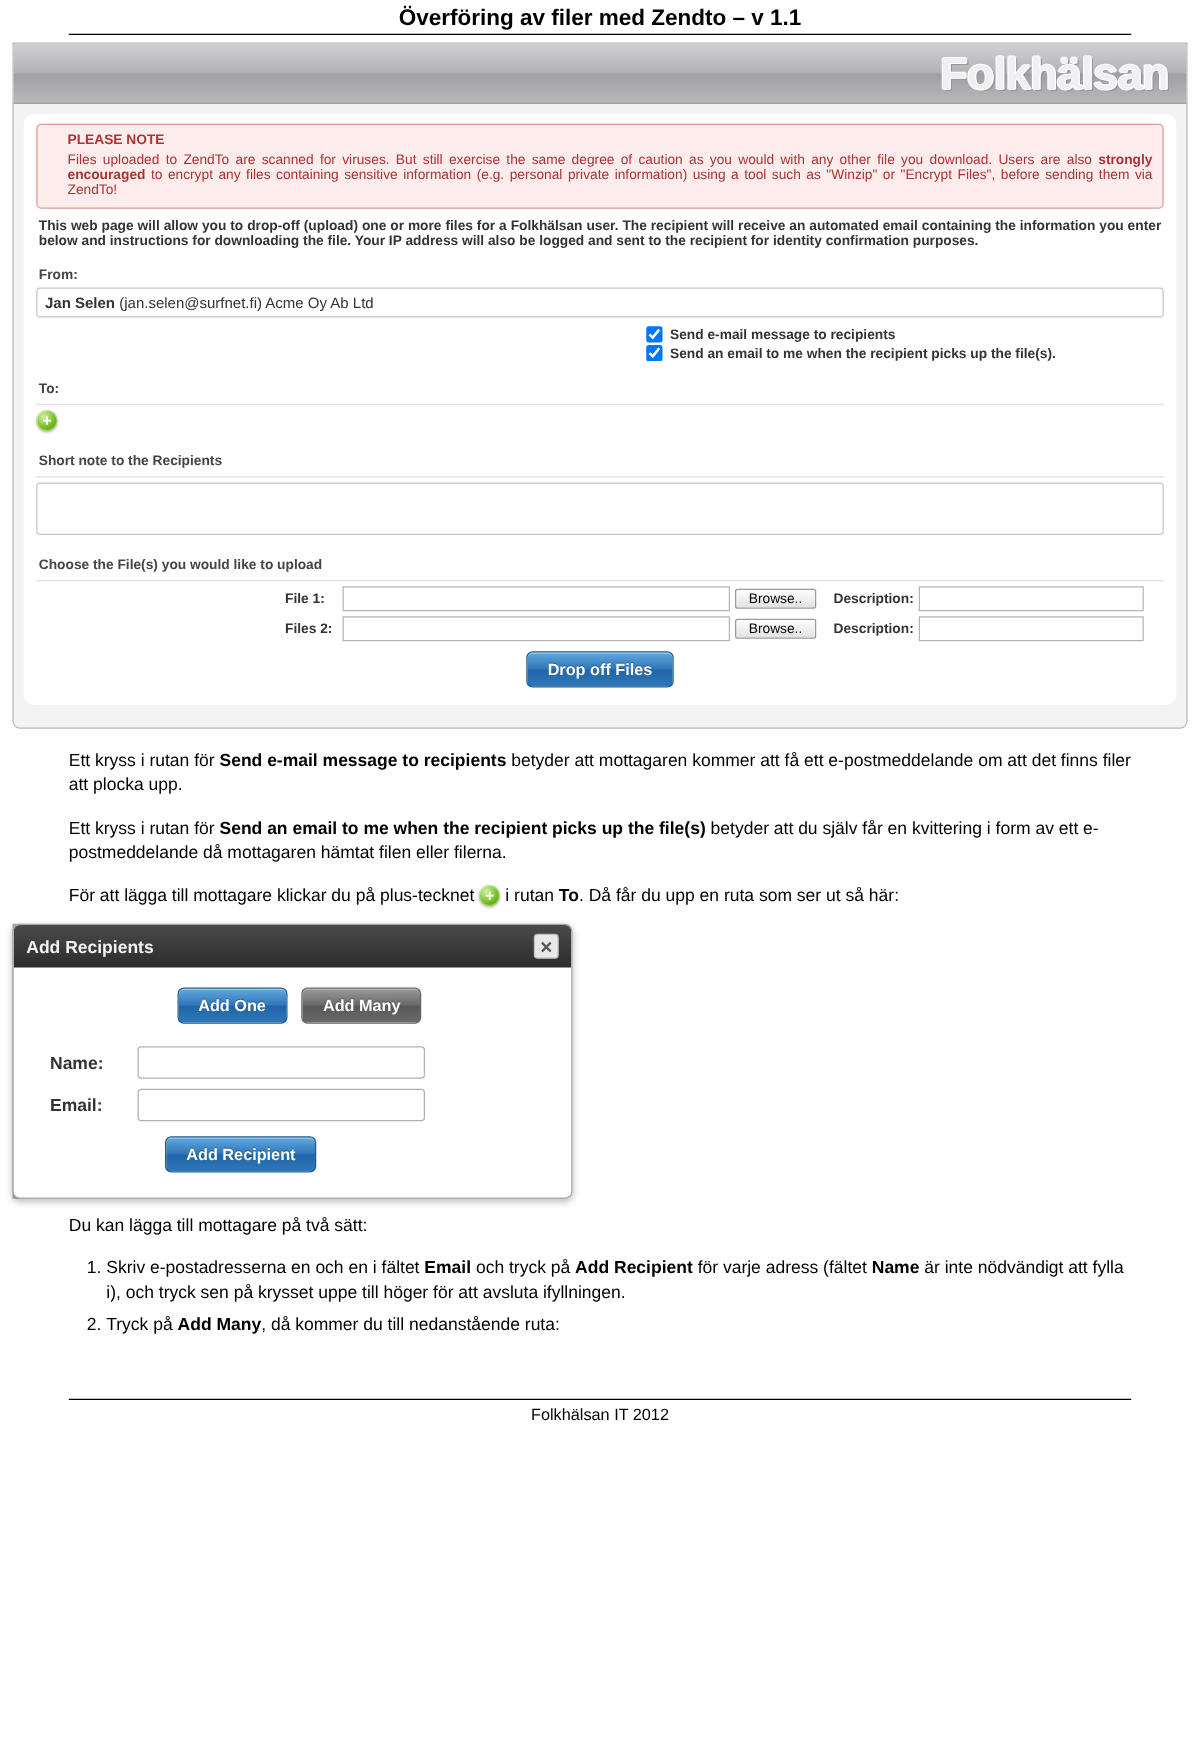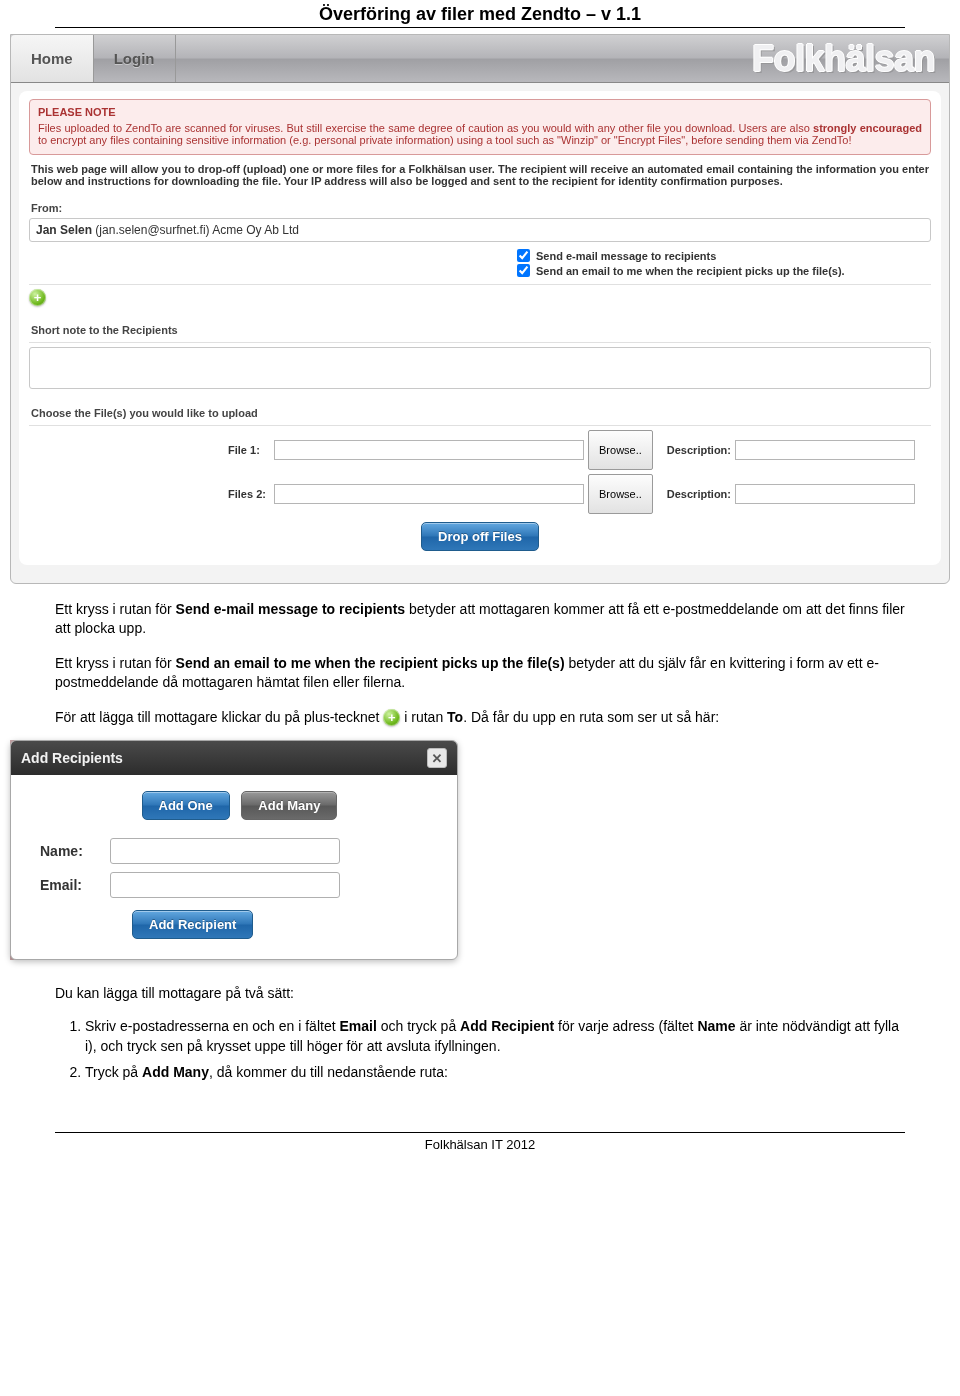--- a/index.html
+++ b/index.html
@@ -71,21 +71,21 @@
     border-radius: 8px;
     padding: 8px 10px 14px 10px;
     color: #333;
     font-size: 11px;
   }
 
   .notice {
     border: 1px solid #d89a9a;
     background: #fcecec;
     border-radius: 4px;
-    padding: 6px 8px 8px 8px;
+    padding: 6px 8px 8px 24px;
     color: #a33;
     font-size: 11px;
     text-align: justify;
   }
   .notice .notice-head { font-weight: bold; font-size: 11px; display: block; margin-bottom: 4px; }
   .notice b { font-weight: bold; }
 
   .intro {
     color: #333;
     font-size: 11px;
@@ -145,21 +145,21 @@
     color: #333;
     justify-content: flex-end;
   }
   .filerow .flabel { width: 42px; font-weight: bold; }
   .filerow .fpath {
     width: 310px; height: 20px;
     border: 1px solid #b5b5b5;
     background: #fff;
   }
   .browse-btn {
-    height: 40px;
+    height: 16px;
     padding: 0 10px;
     font-size: 11px;
     border: 1px solid #9a9a9a;
     background: linear-gradient(#fdfdfd, #e2e2e2);
     border-radius: 2px;
   }
   .filerow .dlabel { margin-left: 10px; font-weight: bold; }
   .filerow .fdesc {
     flex: 0 0 180px; height: 20px;
     border: 1px solid #b5b5b5; background: #fff;
@@ -248,24 +248,20 @@
 </style>
 </head>
 <body>
 
 <div class="doc-header">Överföring av filer med Zendto – v 1.1</div>
 
 <div class="page-area">
 
   <div class="zendto-panel">
     <div class="zendto-header">
-      <div class="tabbar">
-        <div class="tab-home">Home</div>
-        <div class="tab-login">Login</div>
-      </div>
       <div class="brand">Folkhälsan</div>
     </div>
 
     <div class="zendto-body">
       <div class="notice">
         <span class="notice-head">PLEASE NOTE</span>
         <span>Files uploaded to ZendTo are scanned for viruses. But still exercise the same degree of caution as you would with any other file you download. Users are also </span><b>strongly encouraged</b><span> to encrypt any files containing sensitive information (e.g. personal private information) using a tool such as "Winzip" or "Encrypt Files", before sending them via ZendTo!</span>
       </div>
 
       <div class="intro">This web page will allow you to drop-off (upload) one or more files for a Folkhälsan user. The recipient will receive an automated email containing the information you enter below and instructions for downloading the file. Your IP address will also be logged and sent to the recipient for identity confirmation purposes.</div>
@@ -279,20 +275,21 @@
         <label>
           <input type="checkbox" checked="" style="">
           <span>Send e-mail message to recipients</span>
         </label>
         <label>
           <input type="checkbox" checked="" style="">
           <span>Send an email to me when the recipient picks up the file(s).</span>
         </label>
       </div>
 
+      <div class="sect-label">To:</div>
       <div class="hr"></div>
       <span class="plus-btn">+</span>
 
       <div class="sect-label" style="margin-top:18px">Short note to the Recipients</div>
       <div class="hr"></div>
       <div class="note-box"></div>
 
       <div class="sect-label" style="margin-top:18px">Choose the File(s) you would like to upload</div>
       <div class="hr"></div>
 
@@ -347,21 +344,21 @@
         <span class="lbl">Email:</span>
         <input type="text" style="">
       </div>
       <div class="dlg-submit">
         <span class="blue-btn">Add Recipient</span>
       </div>
     </div>
   </div>
 </div>
 
-<p class="para" style="margin-top:24px">Du kan lägga till mottagare på två sätt:</p>
+<p class="para" style="margin-top:12px">Du kan lägga till mottagare på två sätt:</p>
 
 <ol class="ol">
   <li>
     <span>Skriv e-postadresserna en och en i fältet </span><b>Email</b><span> och tryck på </span><b>Add Recipient</b><span> för varje adress (fältet </span><b>Name</b><span> är inte nödvändigt att fylla i), och tryck sen på krysset uppe till höger för att avsluta ifyllningen.</span>
   </li>
   <li>
     <span>Tryck på </span><b>Add Many</b><span>, då kommer du till nedanstående ruta:</span>
   </li>
 </ol>
 

